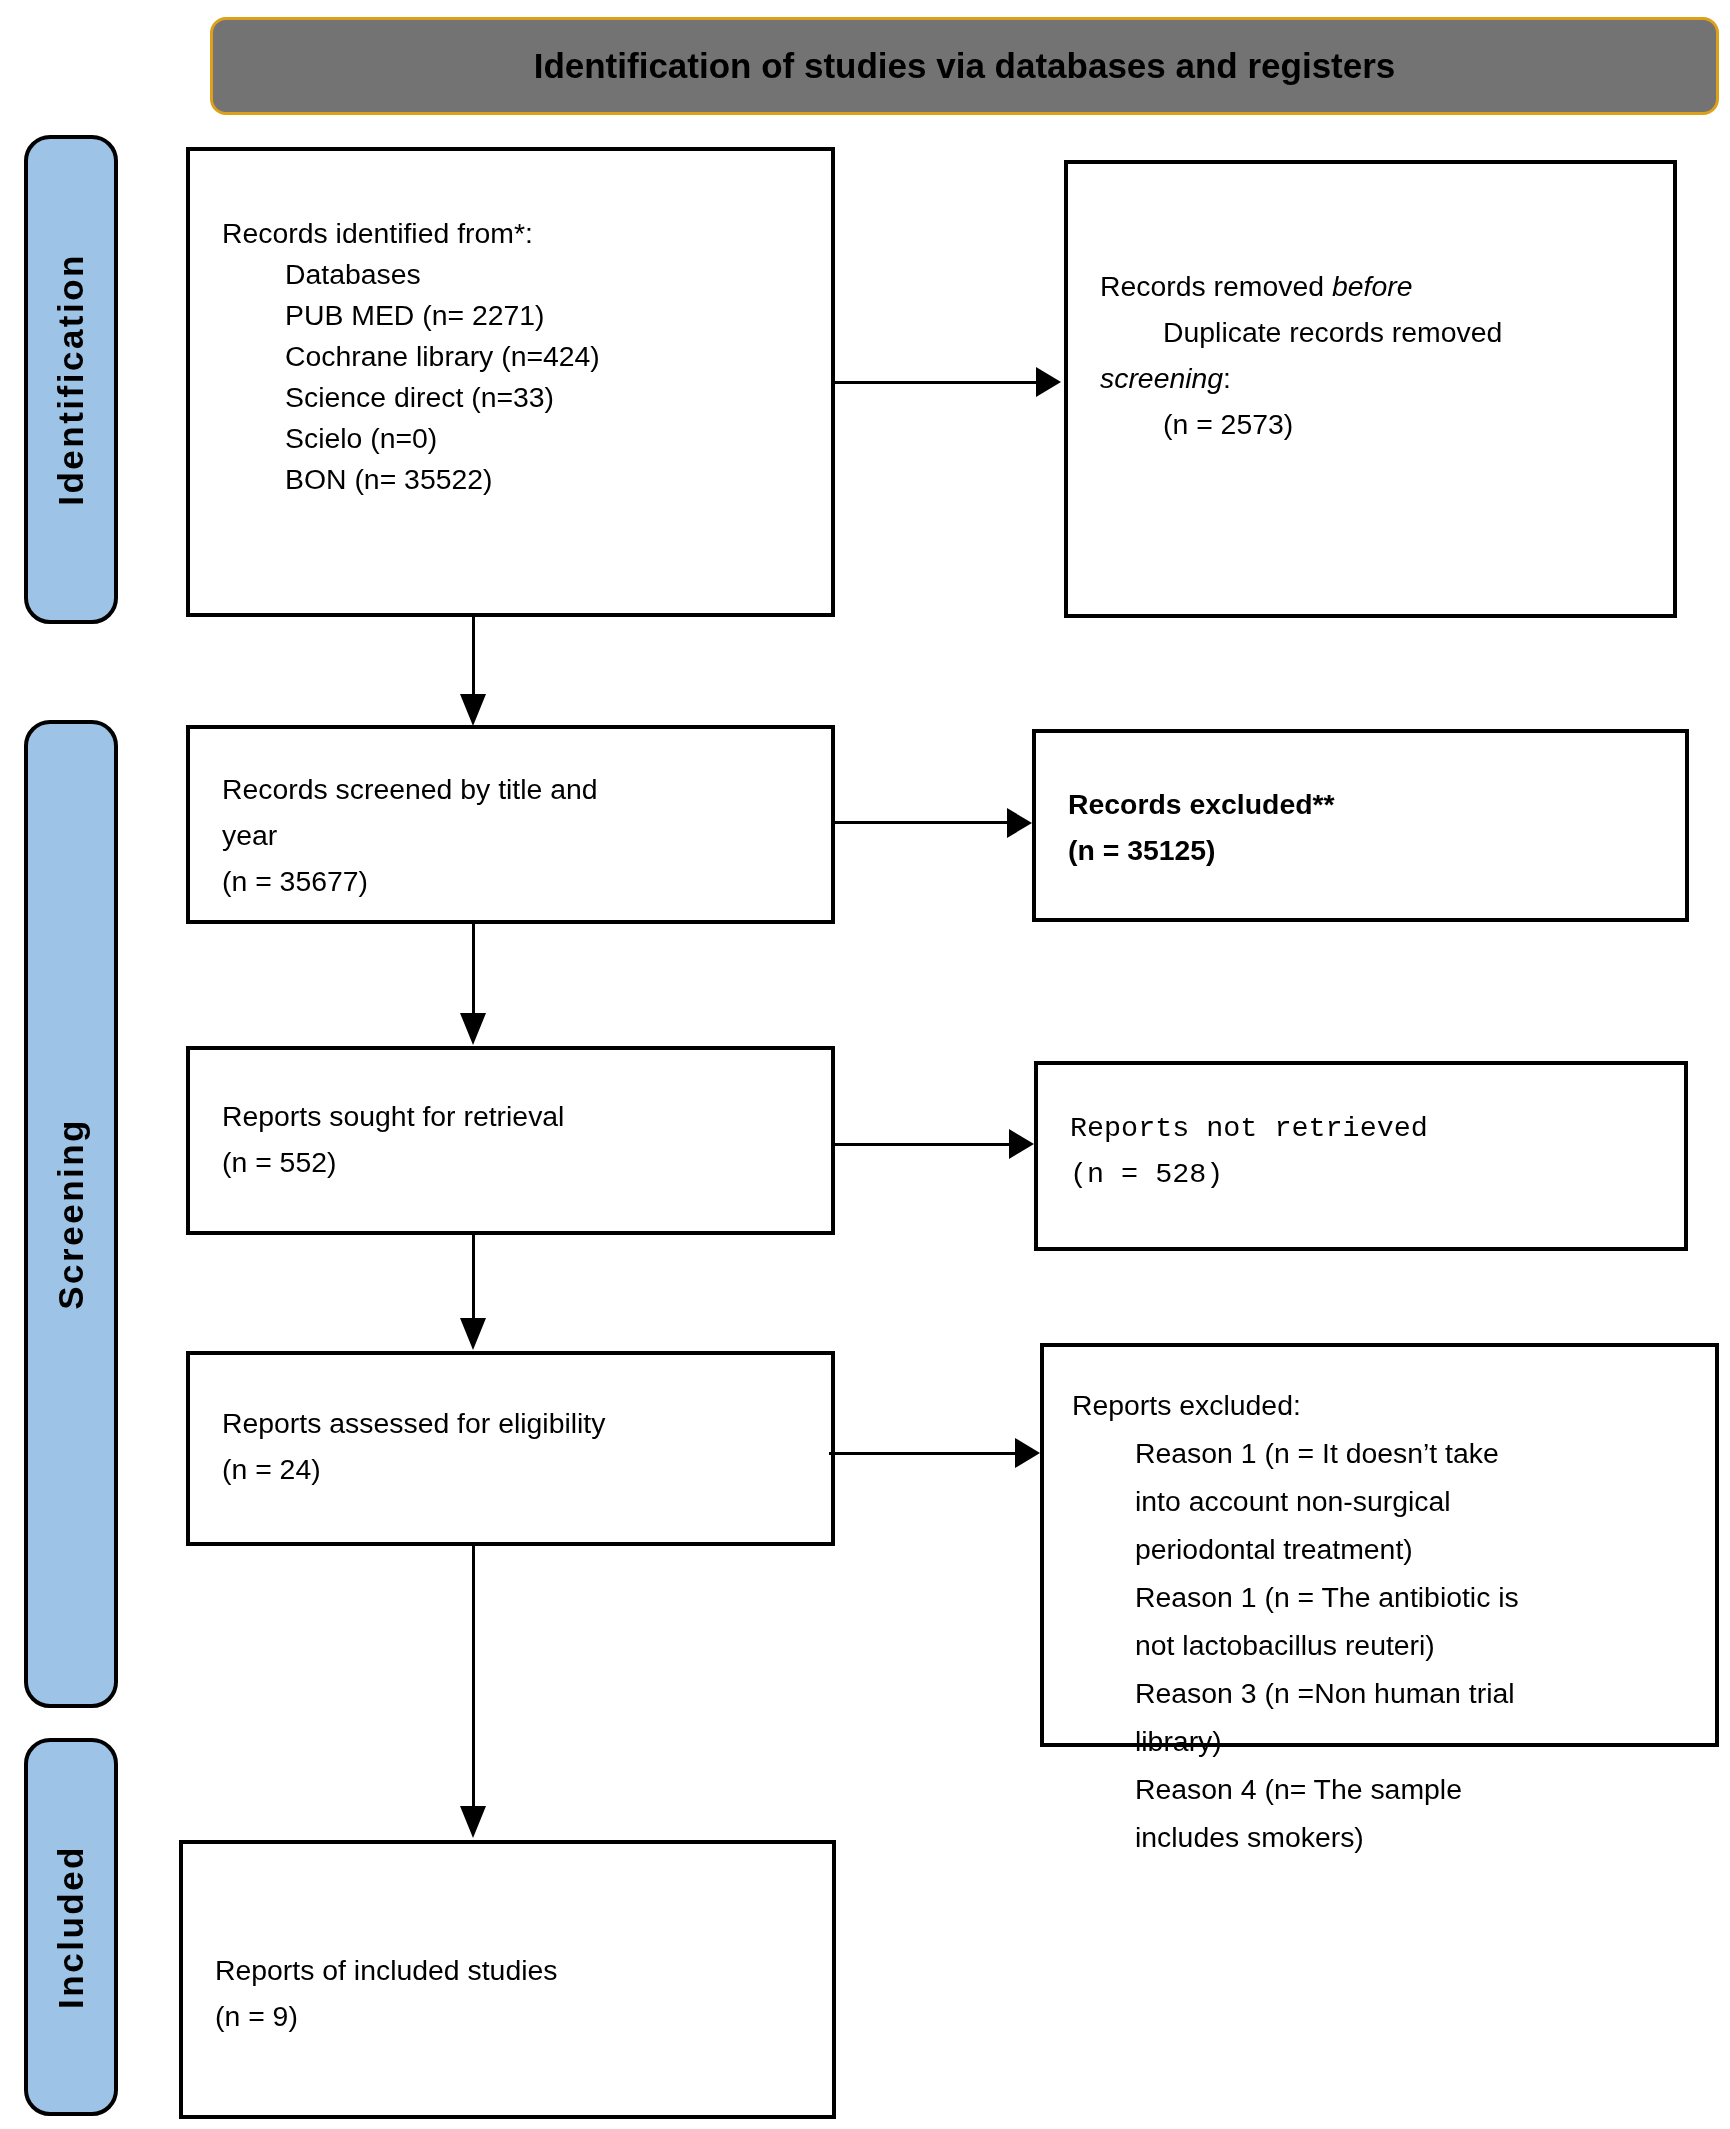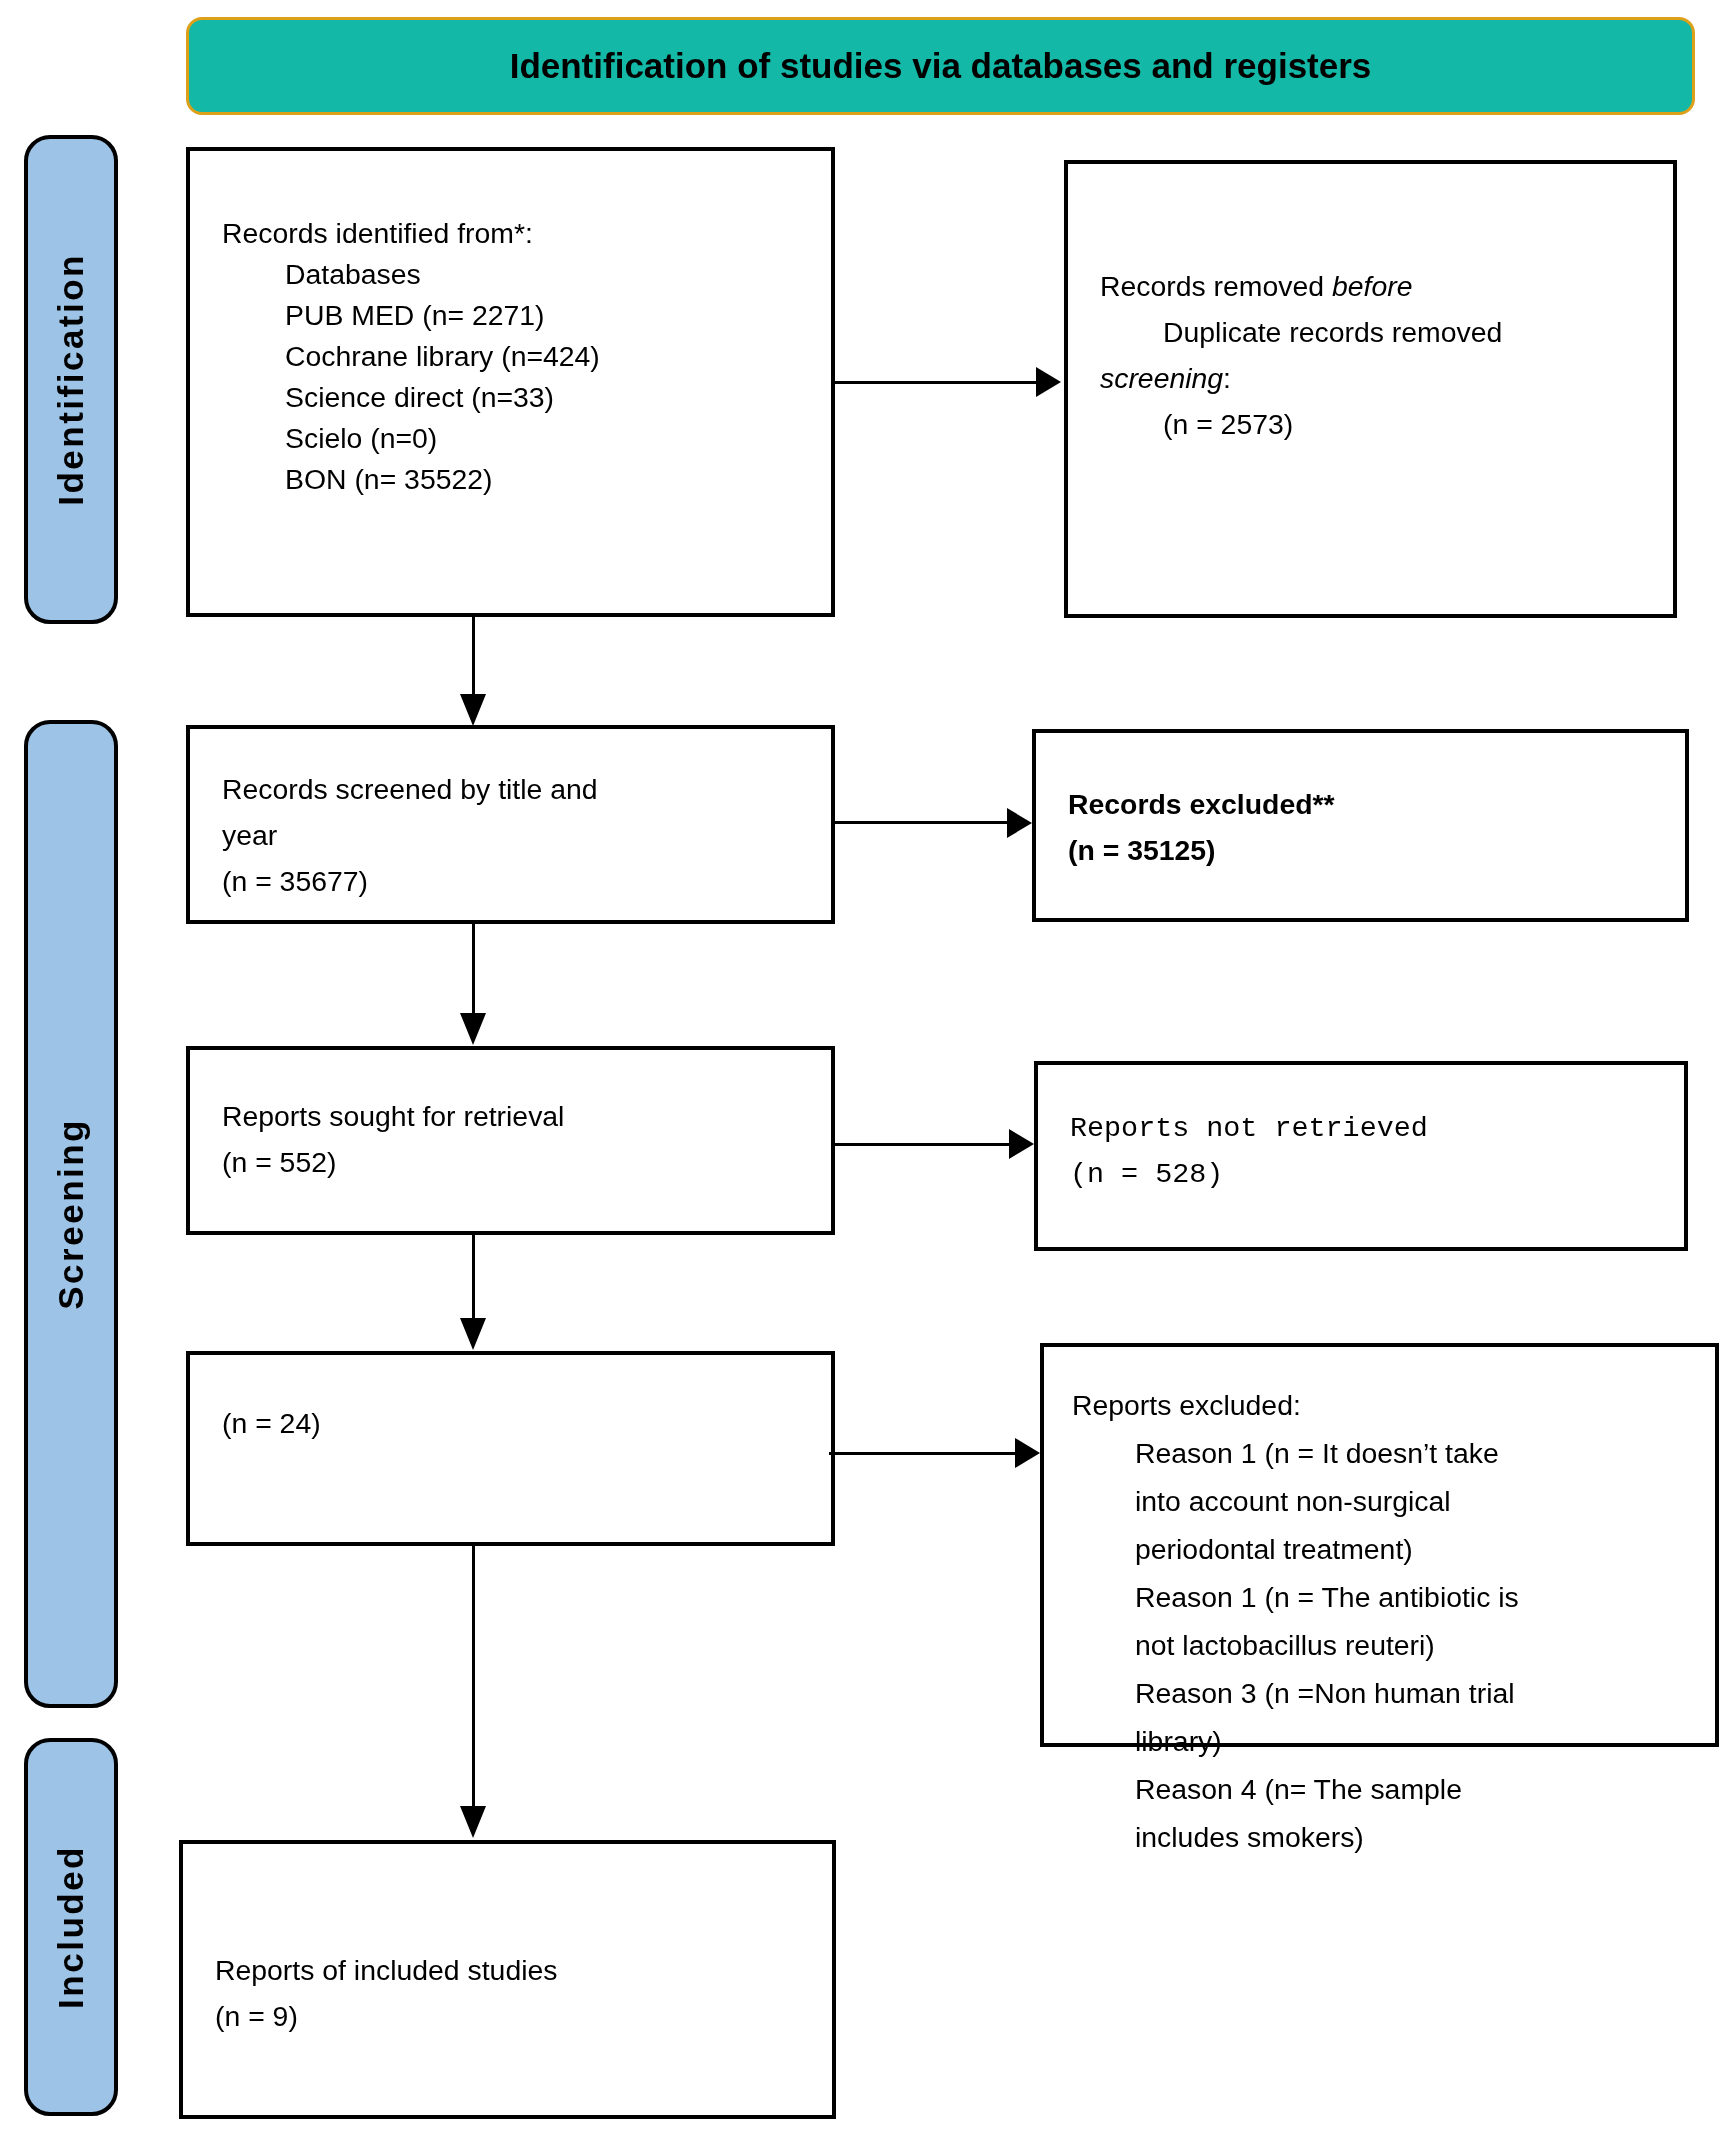--- a/index.html
+++ b/index.html
@@ -116,21 +116,21 @@
   .v3-line { left: 472px; top: 1234px; height: 85px; }
   .v3-head { left: 460px; top: 1318px; }
   .v4-line { left: 472px; top: 1545px; height: 263px; }
   .v4-head { left: 460px; top: 1806px; }
 </style>
 </head>
 <body>
 
 <div class="canvas">
 
-  <div class="banner" style="background-color: #14b8a6;">
+  <div class="banner" style="background-color: #737373; margin-left: 24px;">
     <span class="title">Identification of studies via databases and registers</span>
   </div>
 
   <div class="stage stage-identification" style="background-color: rgb(157, 195, 230);">
     <span class="vlabel">Identification</span>
   </div>
   <div class="stage stage-screening" style="background-color: rgb(157, 195, 230);">
     <span class="vlabel">Screening</span>
   </div>
   <div class="stage stage-included" style="background-color: rgb(157, 195, 230);">
@@ -163,20 +163,21 @@
     </div>
   <div class="box box-reports-sought">
       <div class="line"><span>Reports sought for retrieval</span></div>
       <div class="line"><span>(n = 552)</span></div>
     </div>
   <div class="box box-reports-notret">
       <div class="line"><span>Reports not retrieved</span></div>
       <div class="line"><span>(n = 528)</span></div>
     </div>
   <div class="box box-reports-assessed">
+      <div class="line"><span>Reports assessed for eligibility</span></div>
       <div class="line"><span>(n = 24)</span></div>
     </div>
   <div class="box box-reports-reasons">
       <div class="line"><span>Reports excluded:</span></div>
       <div class="line indent"><span>Reason 1 (n = It doesn’t take</span></div>
       <div class="line indent"><span>into account non-surgical</span></div>
       <div class="line indent"><span>periodontal treatment)</span></div>
       <div class="line indent"><span>Reason 1 (n = The antibiotic is</span></div>
       <div class="line indent"><span>not lactobacillus reuteri)</span></div>
       <div class="line indent"><span>Reason 3 (n =Non human trial</span></div>

